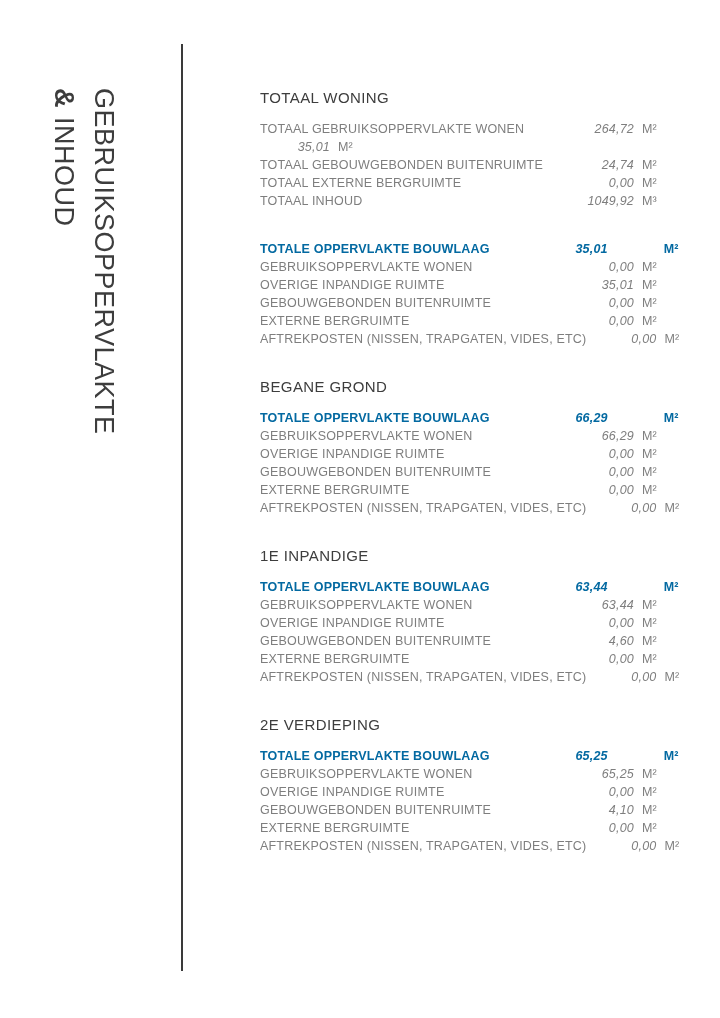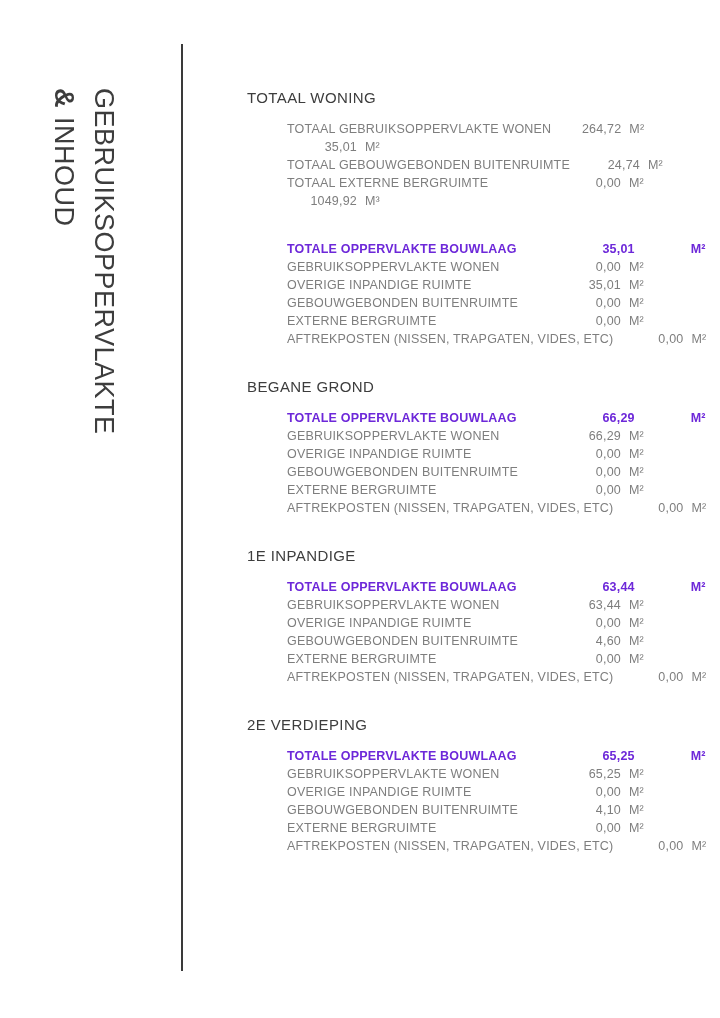--- a/index.html
+++ b/index.html
@@ -36,54 +36,54 @@
     left: 181px;
     top: 44px;
     width: 1.5px;
     height: 927px;
     background: #3a3a3a;
   }
 
   
   main {
     position: absolute;
-    left: 247px;
+    left: 260px;
     top: 89px;
     width: 402px;
   }
   .section { margin: 0 0 30px 0; }
   .section-heading {
     font-size: 15px;
     font-weight: 400;
     color: #3d3d3d;
     letter-spacing: 0.4px;
     line-height: 18px;
     margin: 0 0 13px 0;
   }
   .row {
     display: flex;
     align-items: flex-start;
     line-height: 18px;
     font-size: 12.5px;
     letter-spacing: 0.2px;
     color: #7e7e7e;
     font-weight: 400;
-    margin-left: 40px;
   }
   .row.bold {
-    color: #6d28d9;
+    color: #0369a1;
     font-weight: 600;
     gap: 48px;
   }
   .row-label { flex: 1 1 auto; white-space: nowrap; }
   .row-value {
     min-width: 70px;
     text-align: right;
     font-variant-numeric: tabular-nums;
     white-space: nowrap;
+    font-style: italic;
   }
   .row-unit {
     width: 20px;
     margin-left: 8px;
     text-align: left;
     white-space: nowrap;
   }
 </style>
 </head>
 <body>
@@ -117,20 +117,21 @@
     <span class="row-unit">M²</span>
   </div>
 
   <div class="row">
     <span class="row-label">TOTAAL EXTERNE BERGRUIMTE</span>
     <span class="row-value">0,00</span>
     <span class="row-unit">M²</span>
   </div>
 
   <div class="row">
+    <span class="row-label">TOTAAL INHOUD</span>
     <span class="row-value">1049,92</span>
     <span class="row-unit">M³</span>
   </div>
 </div>
   </section>
 
   <section class="section">
     <div class="rows">
   <div class="row bold">
     <span class="row-label">TOTALE OPPERVLAKTE BOUWLAAG</span>

